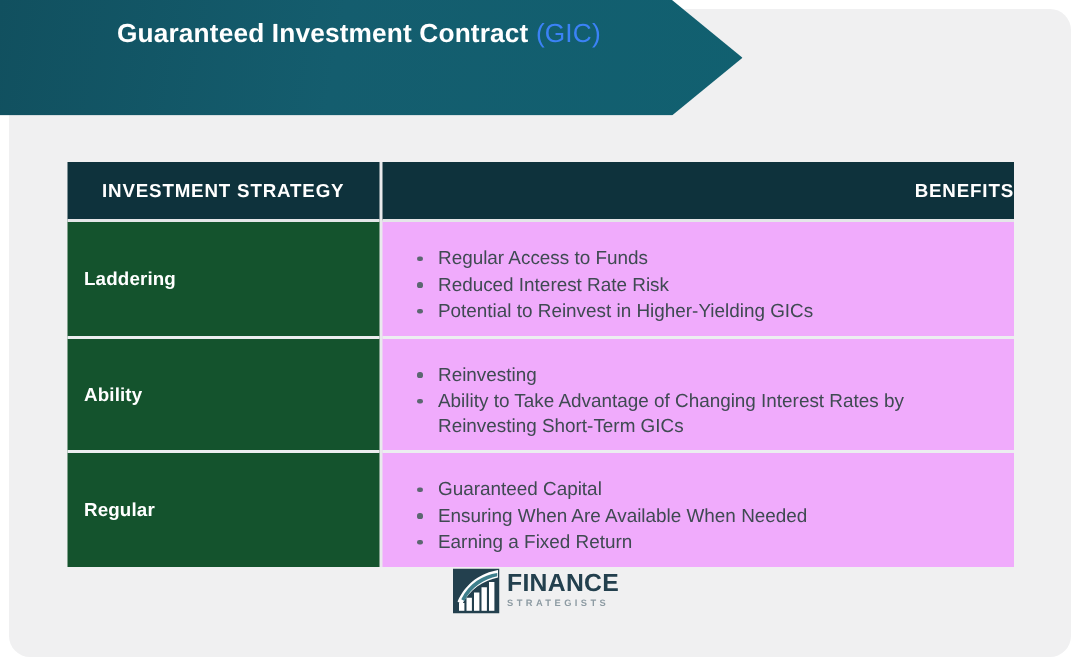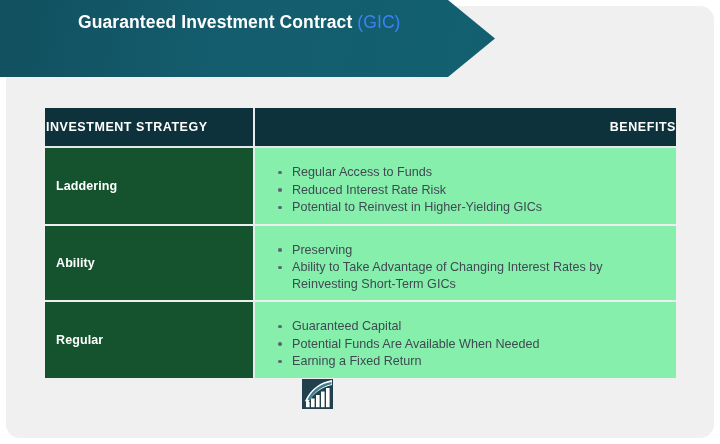--- a/index.html
+++ b/index.html
@@ -98,21 +98,21 @@
     background: #0e323c;
     color: #ffffff;
     height: 38px;
     font-size: 12.5px;
     font-weight: bold;
     letter-spacing: 0.55px;
     text-transform: uppercase;
   }
   th.th-strategy {
     text-align: left;
-    padding-left: 1px;
+    padding-left: 23px;
     border-right: 2px solid #e9eaec;
   }
   th.th-benefits {
     text-align: right;
   }
 
   tbody tr td.strategy-cell {
     background: #14532d;
     color: #ffffff;
     font-size: 12.5px;
@@ -120,21 +120,21 @@
     padding-left: 11px;
     border-top: 2px solid #eceef0;
     border-right: 2px solid #e9eaec;
     letter-spacing: 0.1px;
   }
   tbody tr:first-child td.strategy-cell,
   tbody tr:first-child td.benefits-cell {
     border-top: 2px solid #e4e6e8;
   }
   tbody tr td.benefits-cell {
-    background: #86efac;
+    background: #f0abfc;
     border-top: 2px solid #eceef0;
     padding: 16px 14px 8px 21px;
   }
 
   .bullets {
     margin: 0;
     padding: 0;
     list-style: none;
   }
   .bullets li {
@@ -229,42 +229,46 @@
           <li>Regular Access to Funds</li>
           <li>Reduced Interest Rate Risk</li>
           <li>Potential to Reinvest in Higher-Yielding GICs</li>
         </ul>
       </td>
     </tr>
     <tr class="row-h2">
       <td class="strategy-cell">Ability</td>
       <td class="benefits-cell">
         <ul class="bullets">
-          <li>Preserving</li>
+          <li>Reinvesting</li>
           <li>Ability to Take Advantage of Changing Interest Rates by Reinvesting Short-Term GICs</li>
         </ul>
       </td>
     </tr>
     <tr class="row-h3">
       <td class="strategy-cell">Regular</td>
       <td class="benefits-cell">
         <ul class="bullets">
           <li>Guaranteed Capital</li>
-          <li>Potential Funds Are Available When Needed</li>
+          <li>Ensuring When Are Available When Needed</li>
           <li>Earning a Fixed Return</li>
         </ul>
       </td>
     </tr>
   </tbody>
 </table>
 
 <div class="logo">
   <svg class="logo-mark" viewBox="0 0 31 30">
     <path d="M0 0 H31 V30 H0 Z" fill="#23404e"></path>
     <path d="M3 22 C9 9, 19 3, 30 1 L30 6 C20 8, 11 14, 6 24 Z" fill="#ffffff"></path>
     <path d="M5.5 20.5 C11 9.5, 20 4.5, 29.5 3 L29.5 5.2 C21 7, 12.5 12, 7.6 21.6 Z" fill="#3e7f8c"></path>
     <rect x="4" y="23" width="3.6" height="5.2" fill="#ffffff"></rect>
     <rect x="9" y="19.5" width="3.6" height="8.7" fill="#ffffff"></rect>
     <rect x="14" y="16" width="3.6" height="12.2" fill="#ffffff"></rect>
     <rect x="19" y="12.5" width="3.6" height="15.7" fill="#ffffff"></rect>
     <rect x="24" y="9" width="3.6" height="19.2" fill="#ffffff"></rect>
   </svg>
+  <div class="logo-text">
+    <div class="logo-finance">FINANCE</div>
+    <div class="logo-strategists">STRATEGISTS</div>
+  </div>
 </div>
 
 </body></html>

